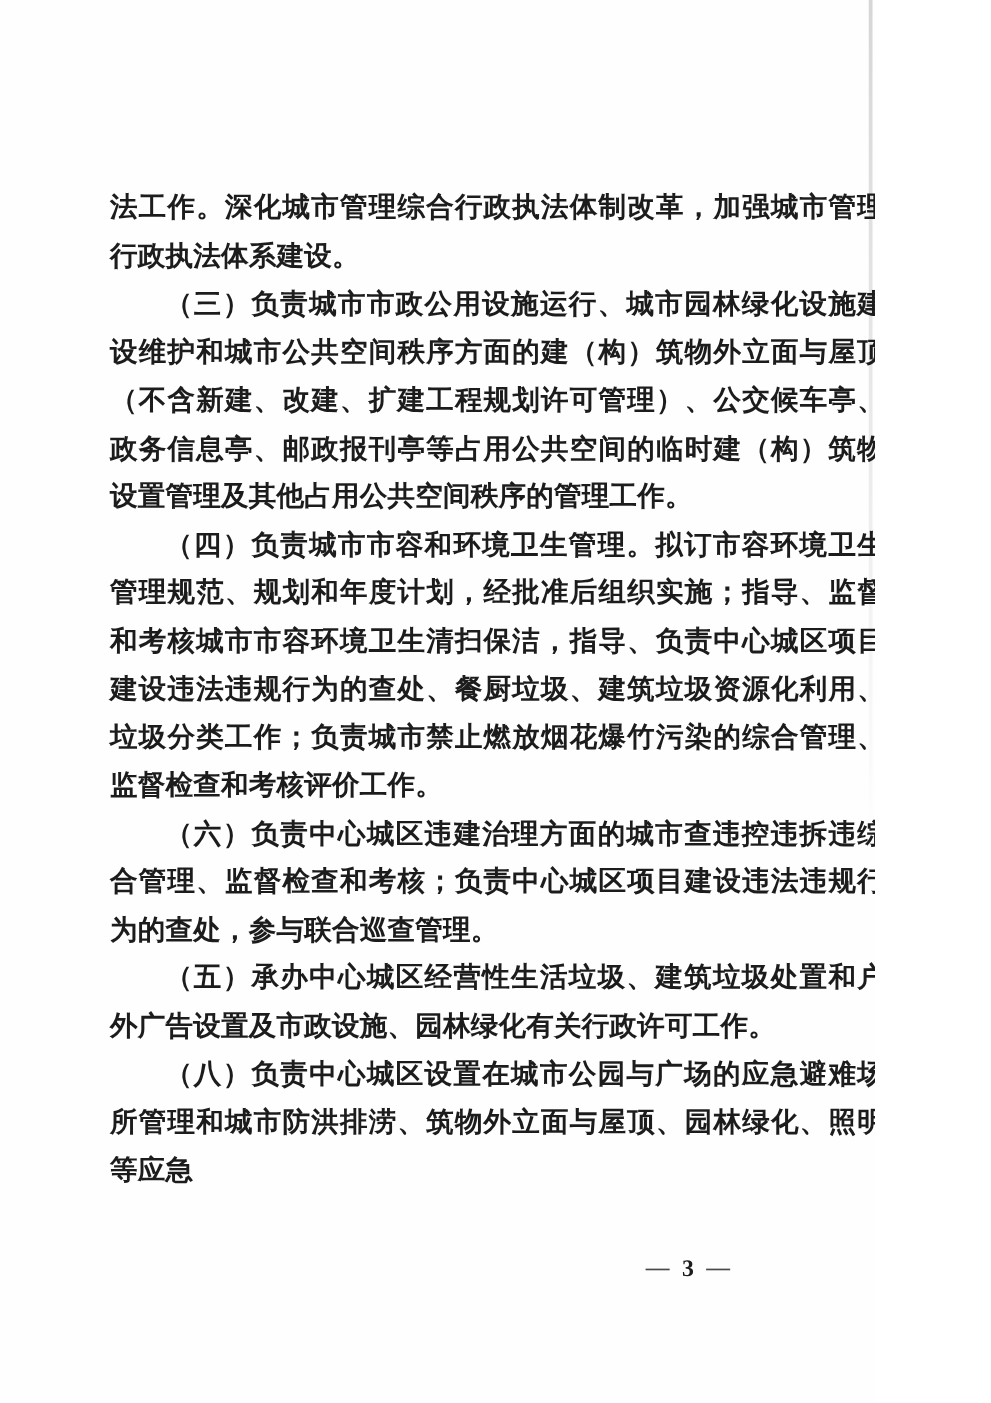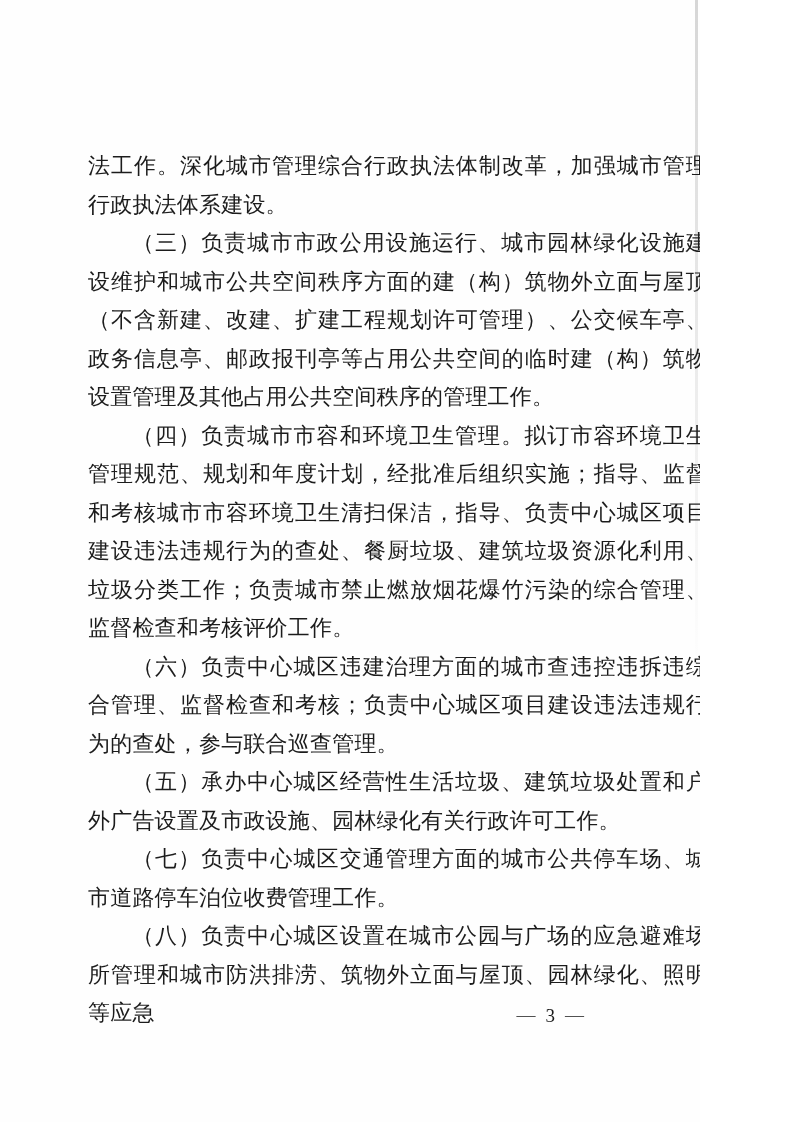--- a/index.html
+++ b/index.html
@@ -12,20 +12,21 @@
     background: #ffffff;
     overflow: hidden;
   }
   .page {
     position: relative;
     width: 700px;
     height: 1122px;
     background: #fefefe;
     overflow: hidden;
     font-family: "Liberation Serif", "DejaVu Serif", serif;
+    font-weight: bold;
   }
   
   .scan-edge {
     position: absolute;
     top: 0;
     right: 2px;
     width: 3px;
     height: 60%;
     background: linear-gradient(to bottom,
       rgba(140,140,140,0.35),
@@ -74,21 +75,20 @@
 <div class="page">
 
   <div class="scan-edge"></div>
 
   <div class="doc-body">
       <p>法工作。深化城市管理综合行政执法体制改革，加强城市管理行政执法体系建设。</p>
       <p class="indent">（三）负责城市市政公用设施运行、城市园林绿化设施建设维护和城市公共空间秩序方面的建（构）筑物外立面与屋顶（不含新建、改建、扩建工程规划许可管理）、公交候车亭、政务信息亭、邮政报刊亭等占用公共空间的临时建（构）筑物设置管理及其他占用公共空间秩序的管理工作。</p>
       <p class="indent">（四）负责城市市容和环境卫生管理。拟订市容环境卫生管理规范、规划和年度计划，经批准后组织实施；指导、监督和考核城市市容环境卫生清扫保洁，指导、负责中心城区项目建设违法违规行为的查处、餐厨垃圾、建筑垃圾资源化利用、垃圾分类工作；负责城市禁止燃放烟花爆竹污染的综合管理、监督检查和考核评价工作。</p>
       <p class="indent">（六）负责中心城区违建治理方面的城市查违控违拆违综合管理、监督检查和考核；负责中心城区项目建设违法违规行为的查处，参与联合巡查管理。</p>
       <p class="indent">（五）承办中心城区经营性生活垃圾、建筑垃圾处置和户外广告设置及市政设施、园林绿化有关行政许可工作。</p>
-      <p class="indent">（七）负责中心城区交通管理方面的城市公共停车场、城市道路停车泊位收费管理工作。</p>
       <p class="indent">（八）负责中心城区设置在城市公园与广场的应急避难场所管理和城市防洪排涝、筑物外立面与屋顶、园林绿化、照明等应急</p>
     </div>
 
   <div class="page-footer">
     <span class="dash">—</span>
     <span>3</span>
     <span class="dash">—</span>
   </div>
 
 </div>

